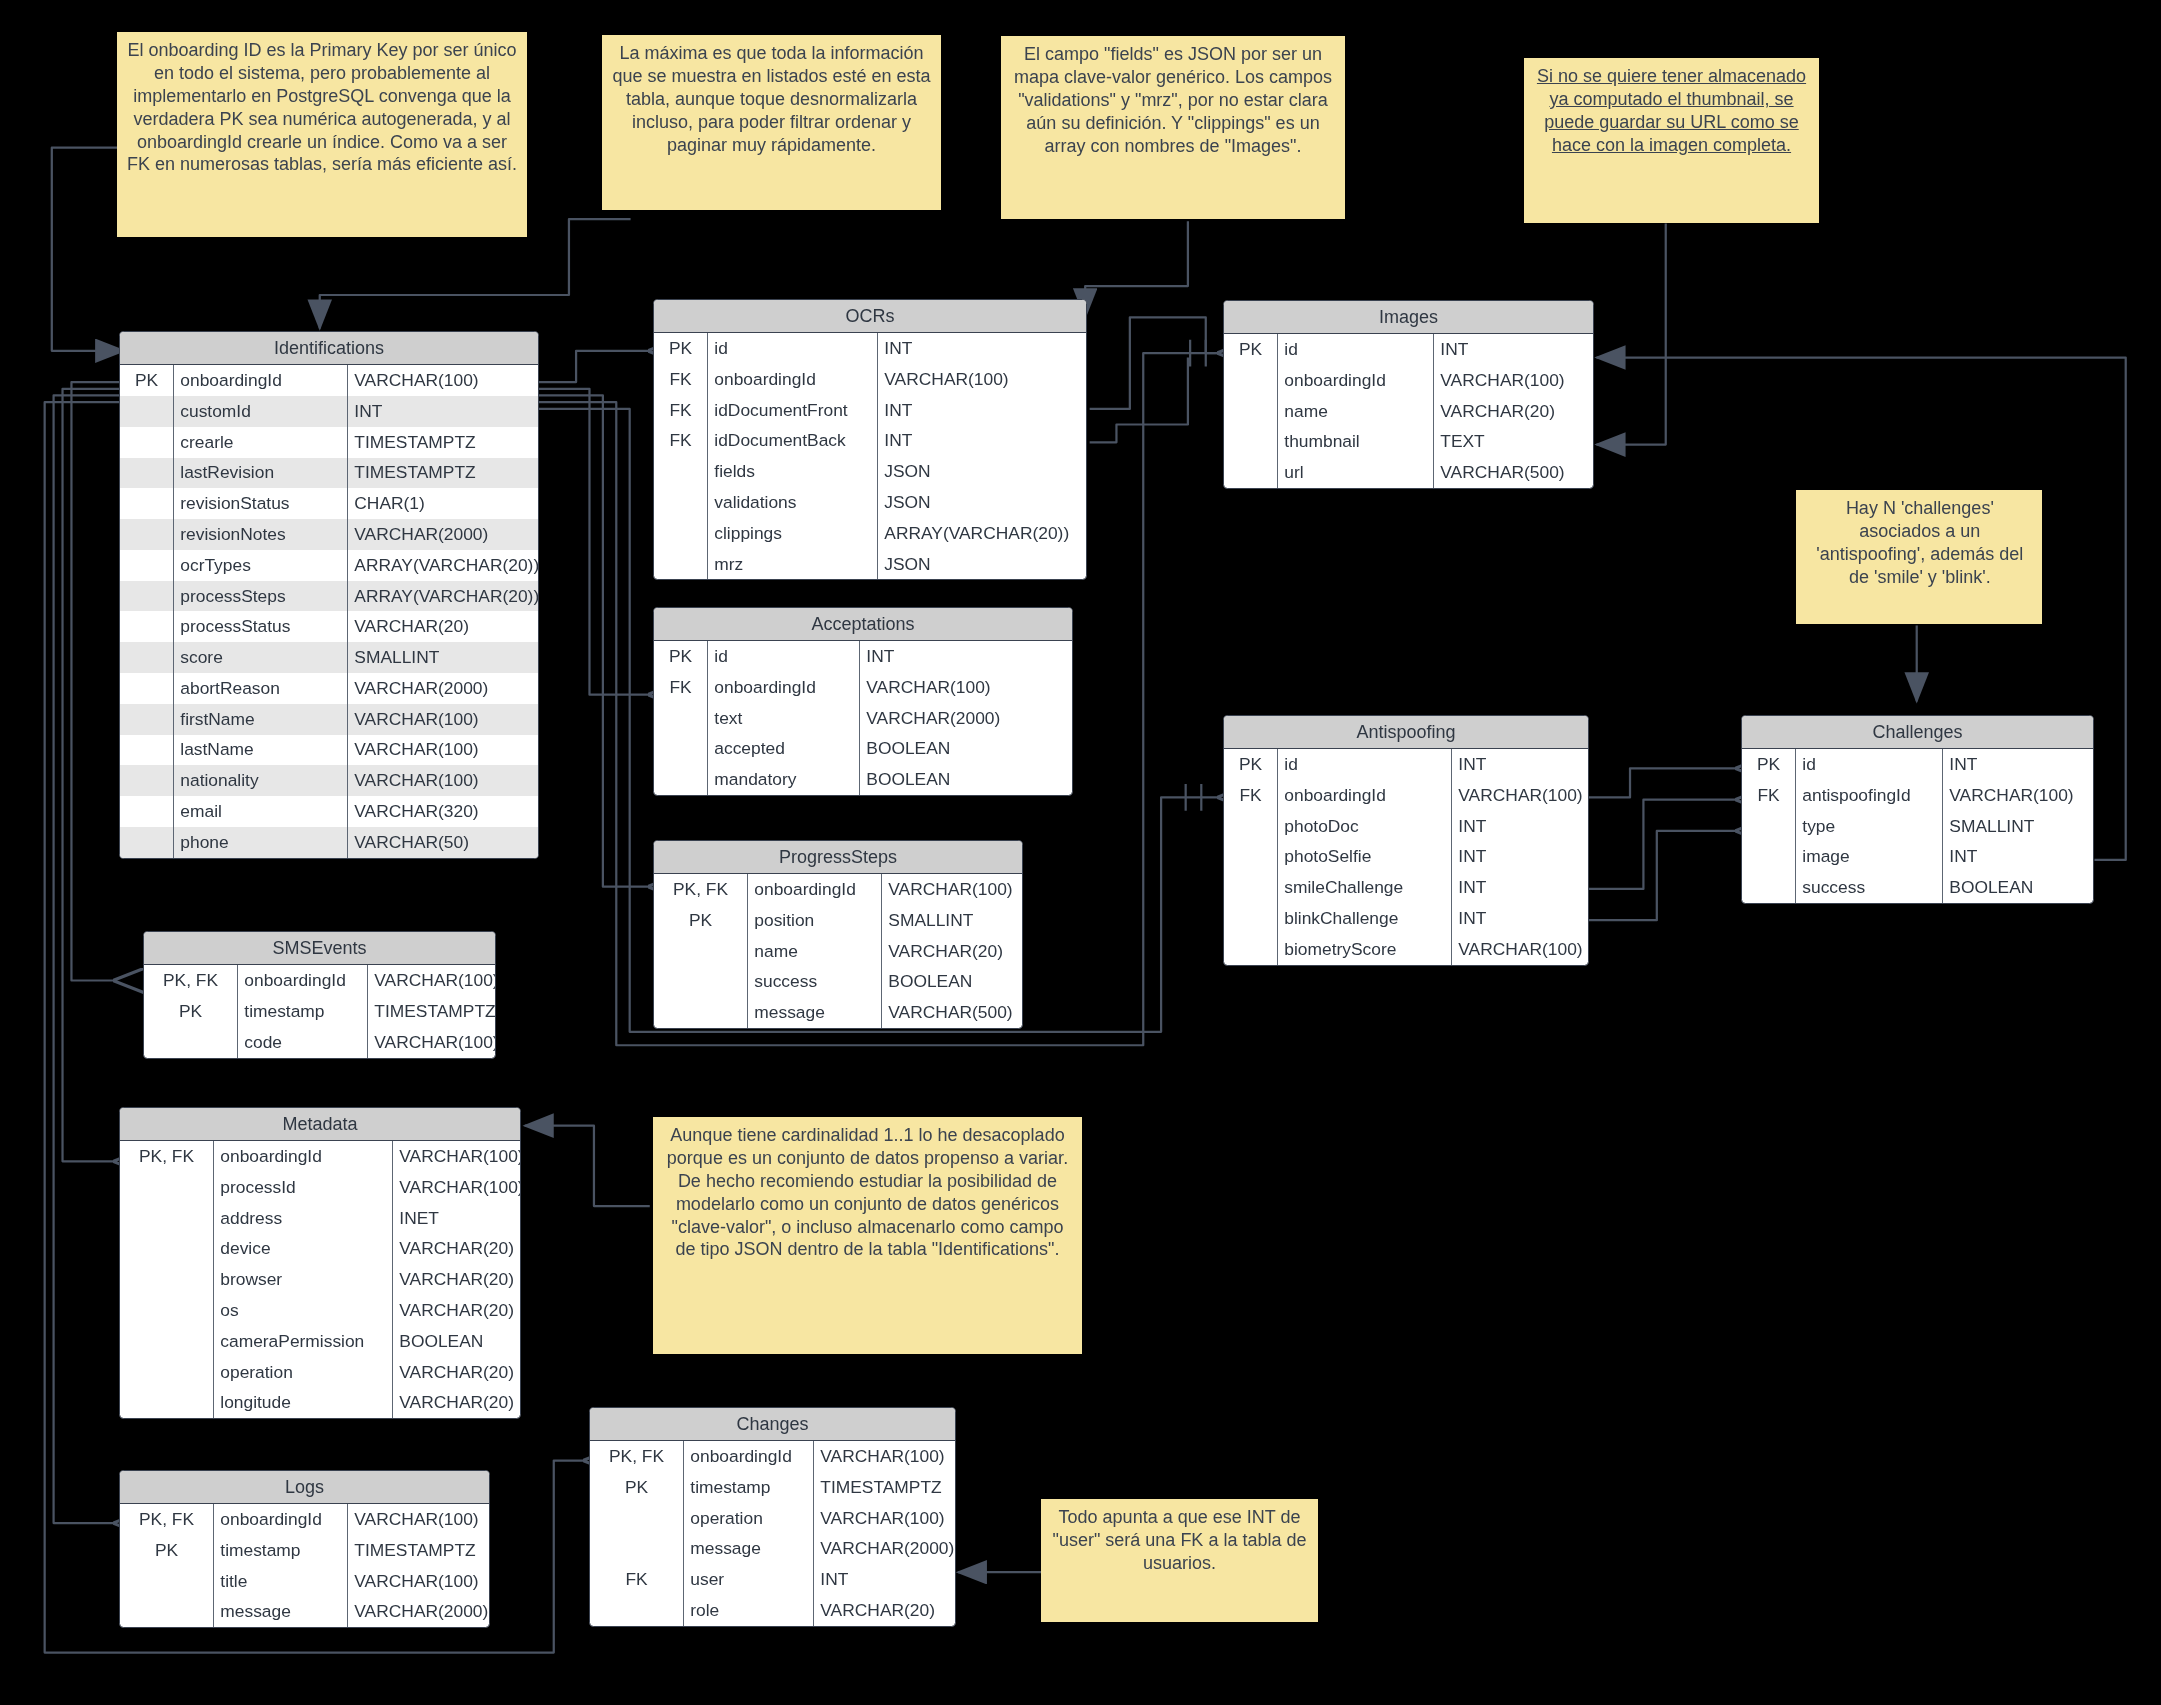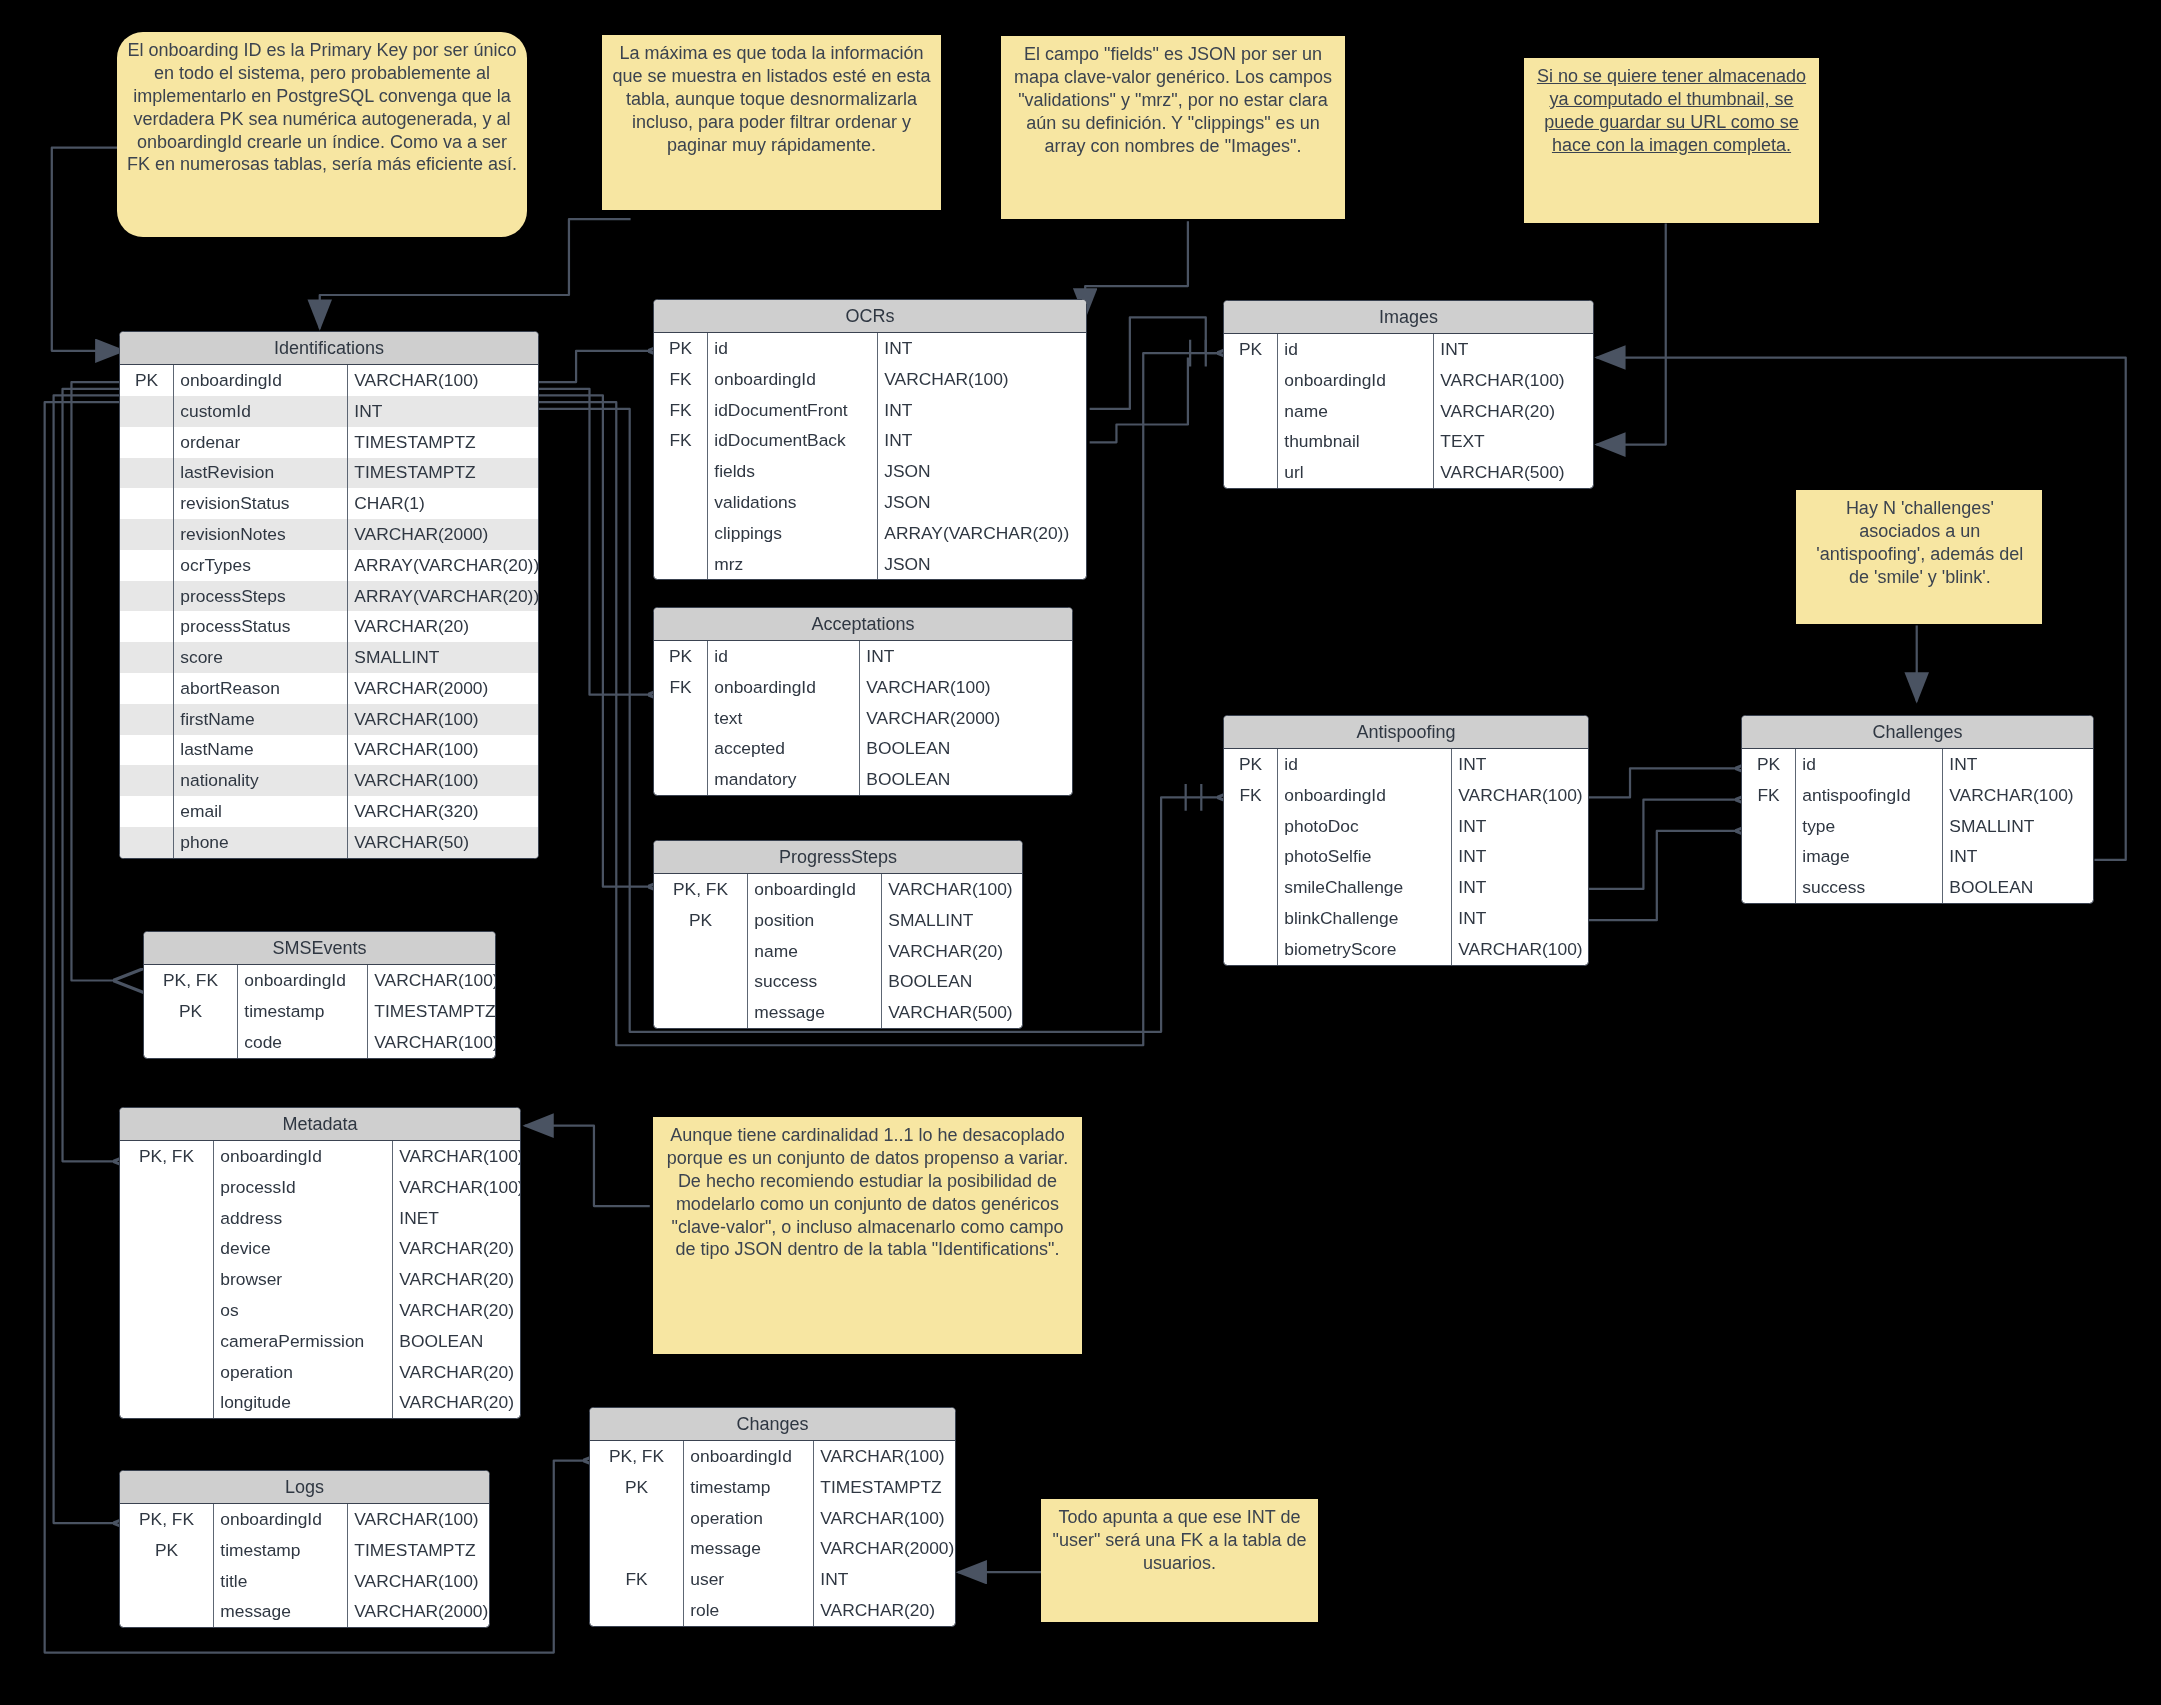--- a/index.html
+++ b/index.html
@@ -124,21 +124,21 @@
       <path d="M3550,2060 L3710,2060 L3710,1860 L3890,1860" marker-end="url(#crow)"></path>
 
       <path d="M4690,1925 L4760,1925 L4760,800 L3575,800" marker-end="url(#arr)"></path>
 
       <path d="M2700,760 L2700,820 M2665,760 L2665,820"></path>
 
       <path d="M2690,1755 L2690,1815 M2655,1755 L2655,1815"></path>
     </g>
   </svg>
 
-  <div class="note" style="left:117px; top:32px; width:410px; height:205px;border-radius:26px;">
+  <div class="note" style="left:117px; top:32px; width:410px; height:205px;">
     <span>El onboarding ID es la Primary Key por ser único en todo el sistema, pero probablemente al implementarlo en PostgreSQL convenga que la verdadera PK sea numérica autogenerada, y al onboardingId crearle un índice. Como va a ser FK en numerosas tablas, sería más eficiente así.</span>
   </div>
 
   <div class="note" style="left:602px; top:35px; width:339px; height:175px;">
     <span>La máxima es que toda la información que se muestra en listados esté en esta tabla, aunque toque desnormalizarla incluso, para poder filtrar ordenar y paginar muy rápidamente.</span>
   </div>
 
   <div class="note" style="left:1001px; top:36px; width:344px; height:183px;">
     <span>El campo "fields" es JSON por ser un mapa clave-valor genérico. Los campos "validations" y "mrz", por no estar clara aún su definición. Y "clippings" es un array con nombres de "Images".</span>
   </div>
@@ -167,21 +167,21 @@
           <div class="name" style="width:174px">onboardingId</div>
           <div class="type">VARCHAR(100)</div>
         </div>
       <div class="row">
           <div class="key"></div>
           <div class="name" style="width:174px">customId</div>
           <div class="type">INT</div>
         </div>
       <div class="row">
           <div class="key"></div>
-          <div class="name" style="width:174px">ordenar</div>
+          <div class="name" style="width:174px">crearle</div>
           <div class="type">TIMESTAMPTZ</div>
         </div>
       <div class="row">
           <div class="key"></div>
           <div class="name" style="width:174px">lastRevision</div>
           <div class="type">TIMESTAMPTZ</div>
         </div>
       <div class="row">
           <div class="key"></div>
           <div class="name" style="width:174px">revisionStatus</div>

